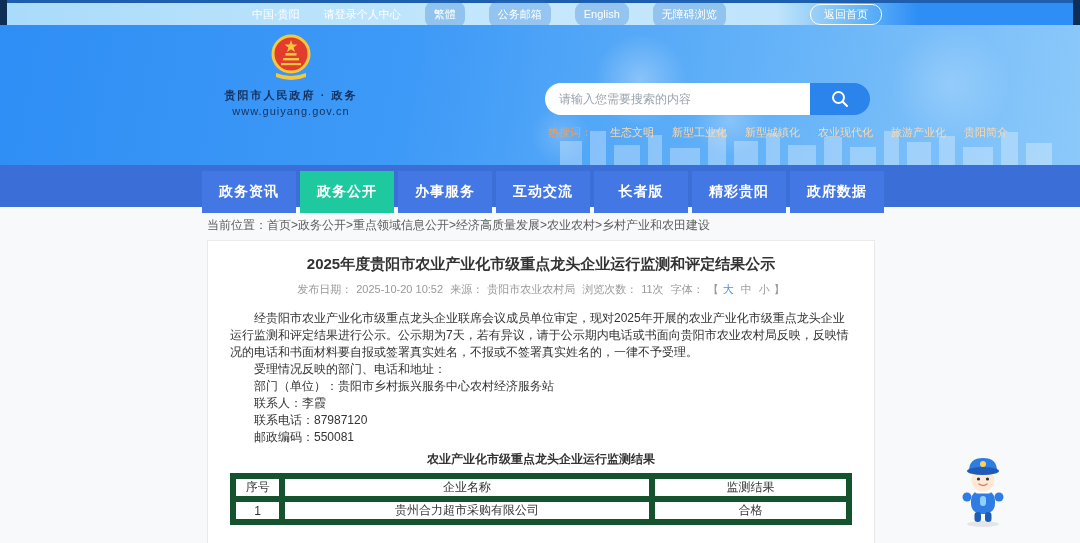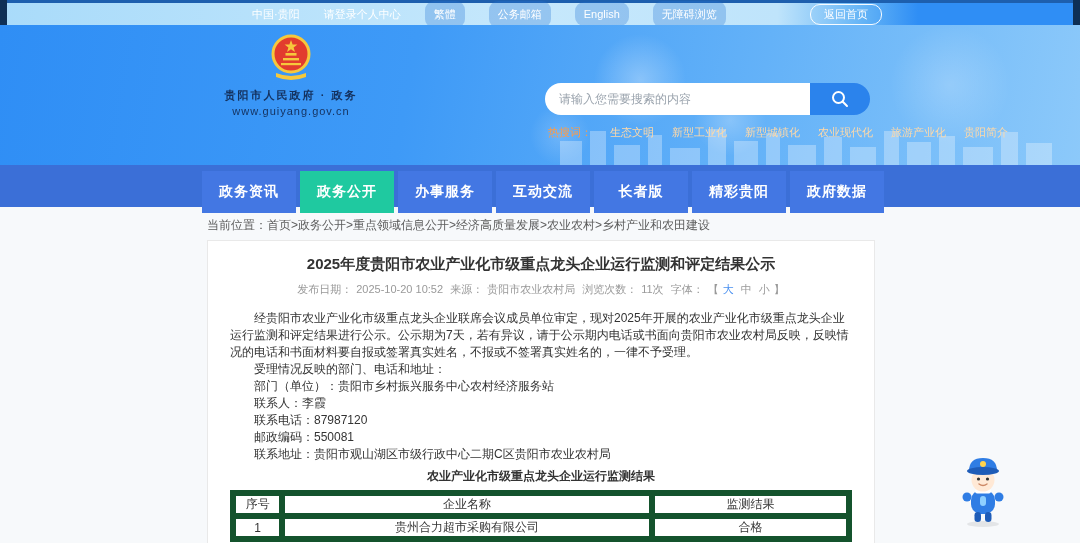--- a/index.html
+++ b/index.html
@@ -176,21 +176,20 @@
     <span>字体：</span><span>【</span><span class="font-size-ctl font-large">大</span> <span class="font-size-ctl">中</span> <span class="font-size-ctl">小</span><span>】</span>
   </div>
 
   <div class="body-text">
     <p>经贵阳市农业产业化市级重点龙头企业联席会议成员单位审定，现对2025年开展的农业产业化市级重点龙头企业运行监测和评定结果进行公示。公示期为7天，若有异议，请于公示期内电话或书面向贵阳市农业农村局反映，反映情况的电话和书面材料要自报或签署真实姓名，不报或不签署真实姓名的，一律不予受理。</p>
     <p>受理情况反映的部门、电话和地址：</p>
     <p>部门（单位）：贵阳市乡村振兴服务中心农村经济服务站</p>
     <p>联系人：李霞</p>
     <p>联系电话：87987120</p>
     <p>邮政编码：550081</p>
-    <p>联系地址：贵阳市观山湖区市级行政中心二期C区贵阳市农业农村局</p>
   </div>
 
   <div class="tbl-caption">农业产业化市级重点龙头企业运行监测结果</div>
 
   <table class="monitor">
     <thead>
       <tr>
         <th class="col-no">序号</th>
         <th class="col-name">企业名称</th>
         <th class="col-result">监测结果</th>

